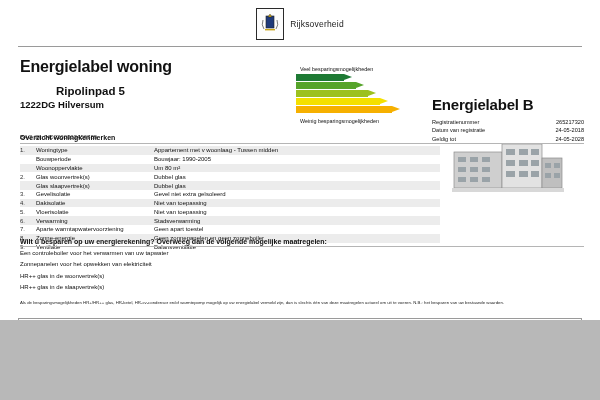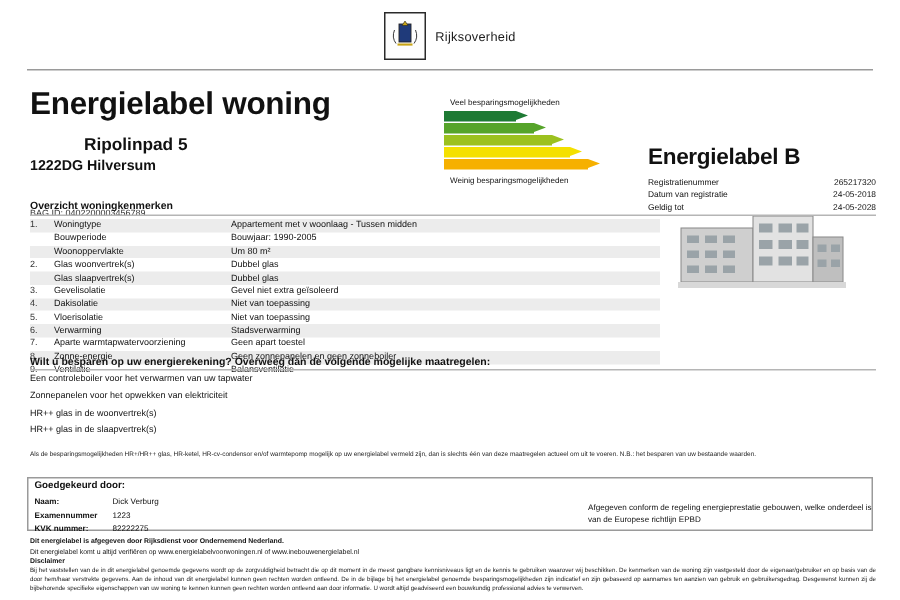--- a/index.html
+++ b/index.html
@@ -6,21 +6,21 @@
     margin: 0;
     padding: 0;
     background: #b8b8b8;
   }
   body {
     font-family: "Liberation Sans", sans-serif;
   }
   .page {
     position: relative;
     width: 600px;
-    height: 400px;
+    height: 320px;
     background: #ffffff;
     overflow: hidden;
     color: #111;
   }
   
   .gov-header {
     position: absolute;
     top: 8px;
     left: 0;
     width: 600px;
@@ -57,21 +57,21 @@
     border-top: 1px solid #9a9a9a;
   }
   
   .title-block {
     position: absolute;
     top: 58px;
     left: 20px;
     width: 260px;
   }
   .doc-title {
-    font-size: 21px;
+    font-size: 16px;
     font-weight: bold;
     letter-spacing: -0.2px;
     margin-bottom: 9px;
   }
   .addr-line1 {
     font-size: 11.5px;
     font-weight: bold;
     margin-bottom: 2px;
     padding-left: 36px;
   }

